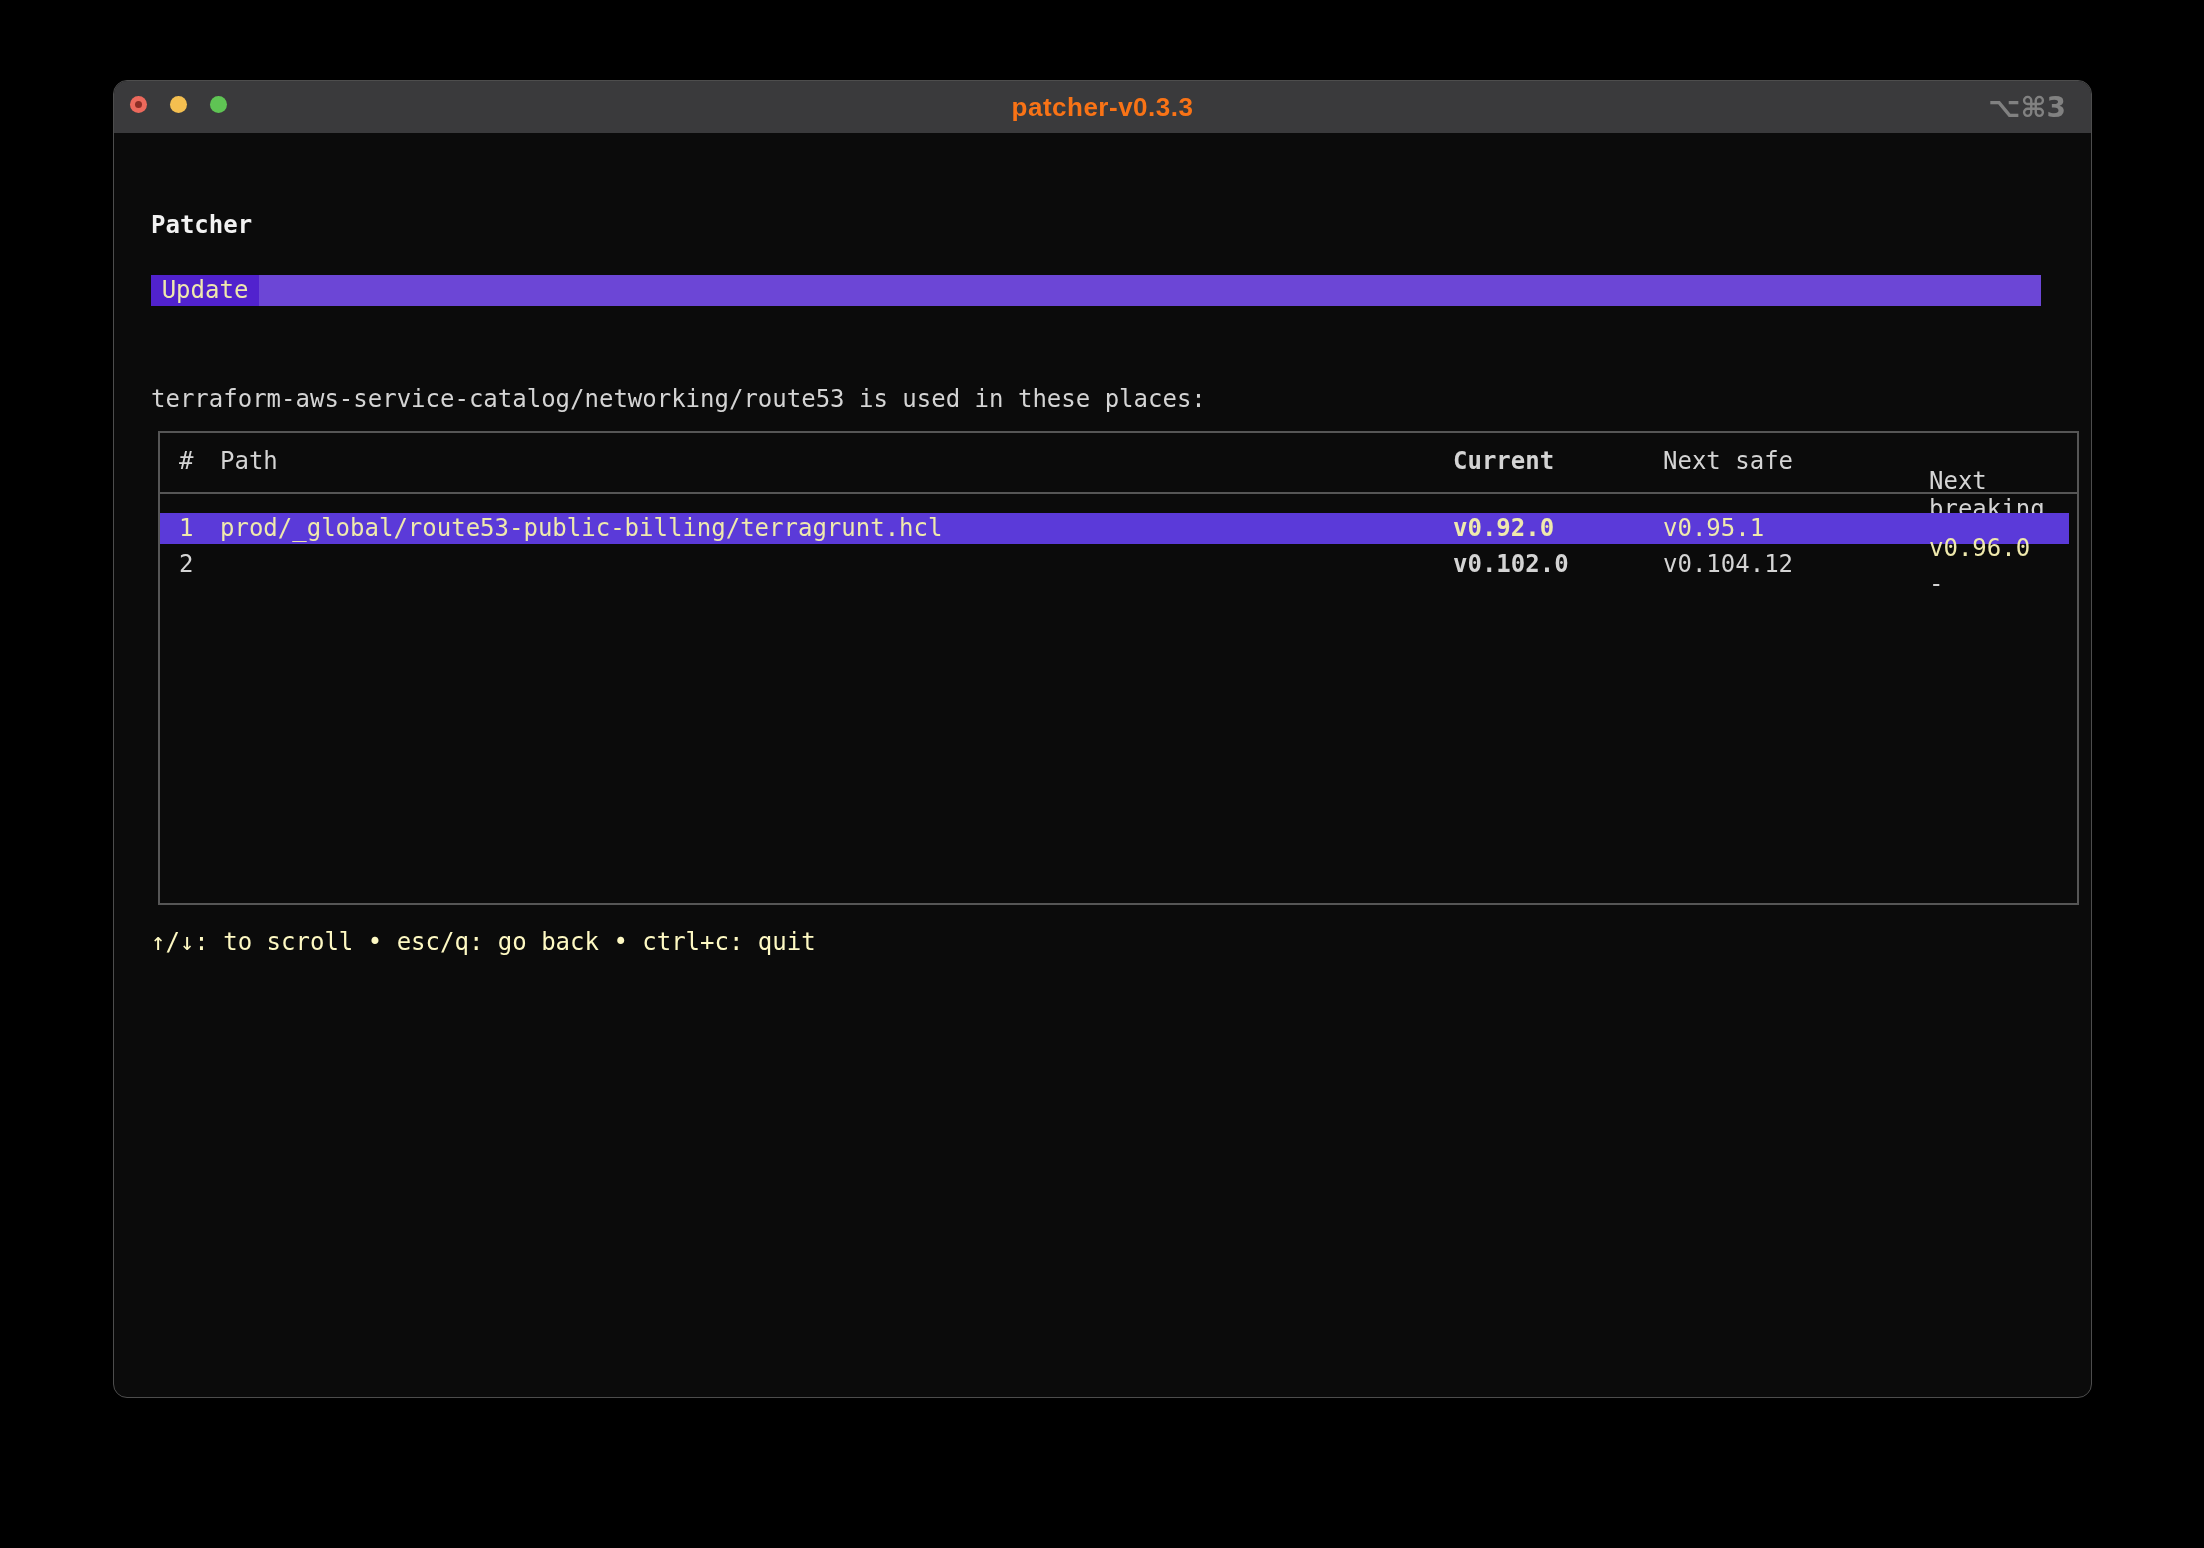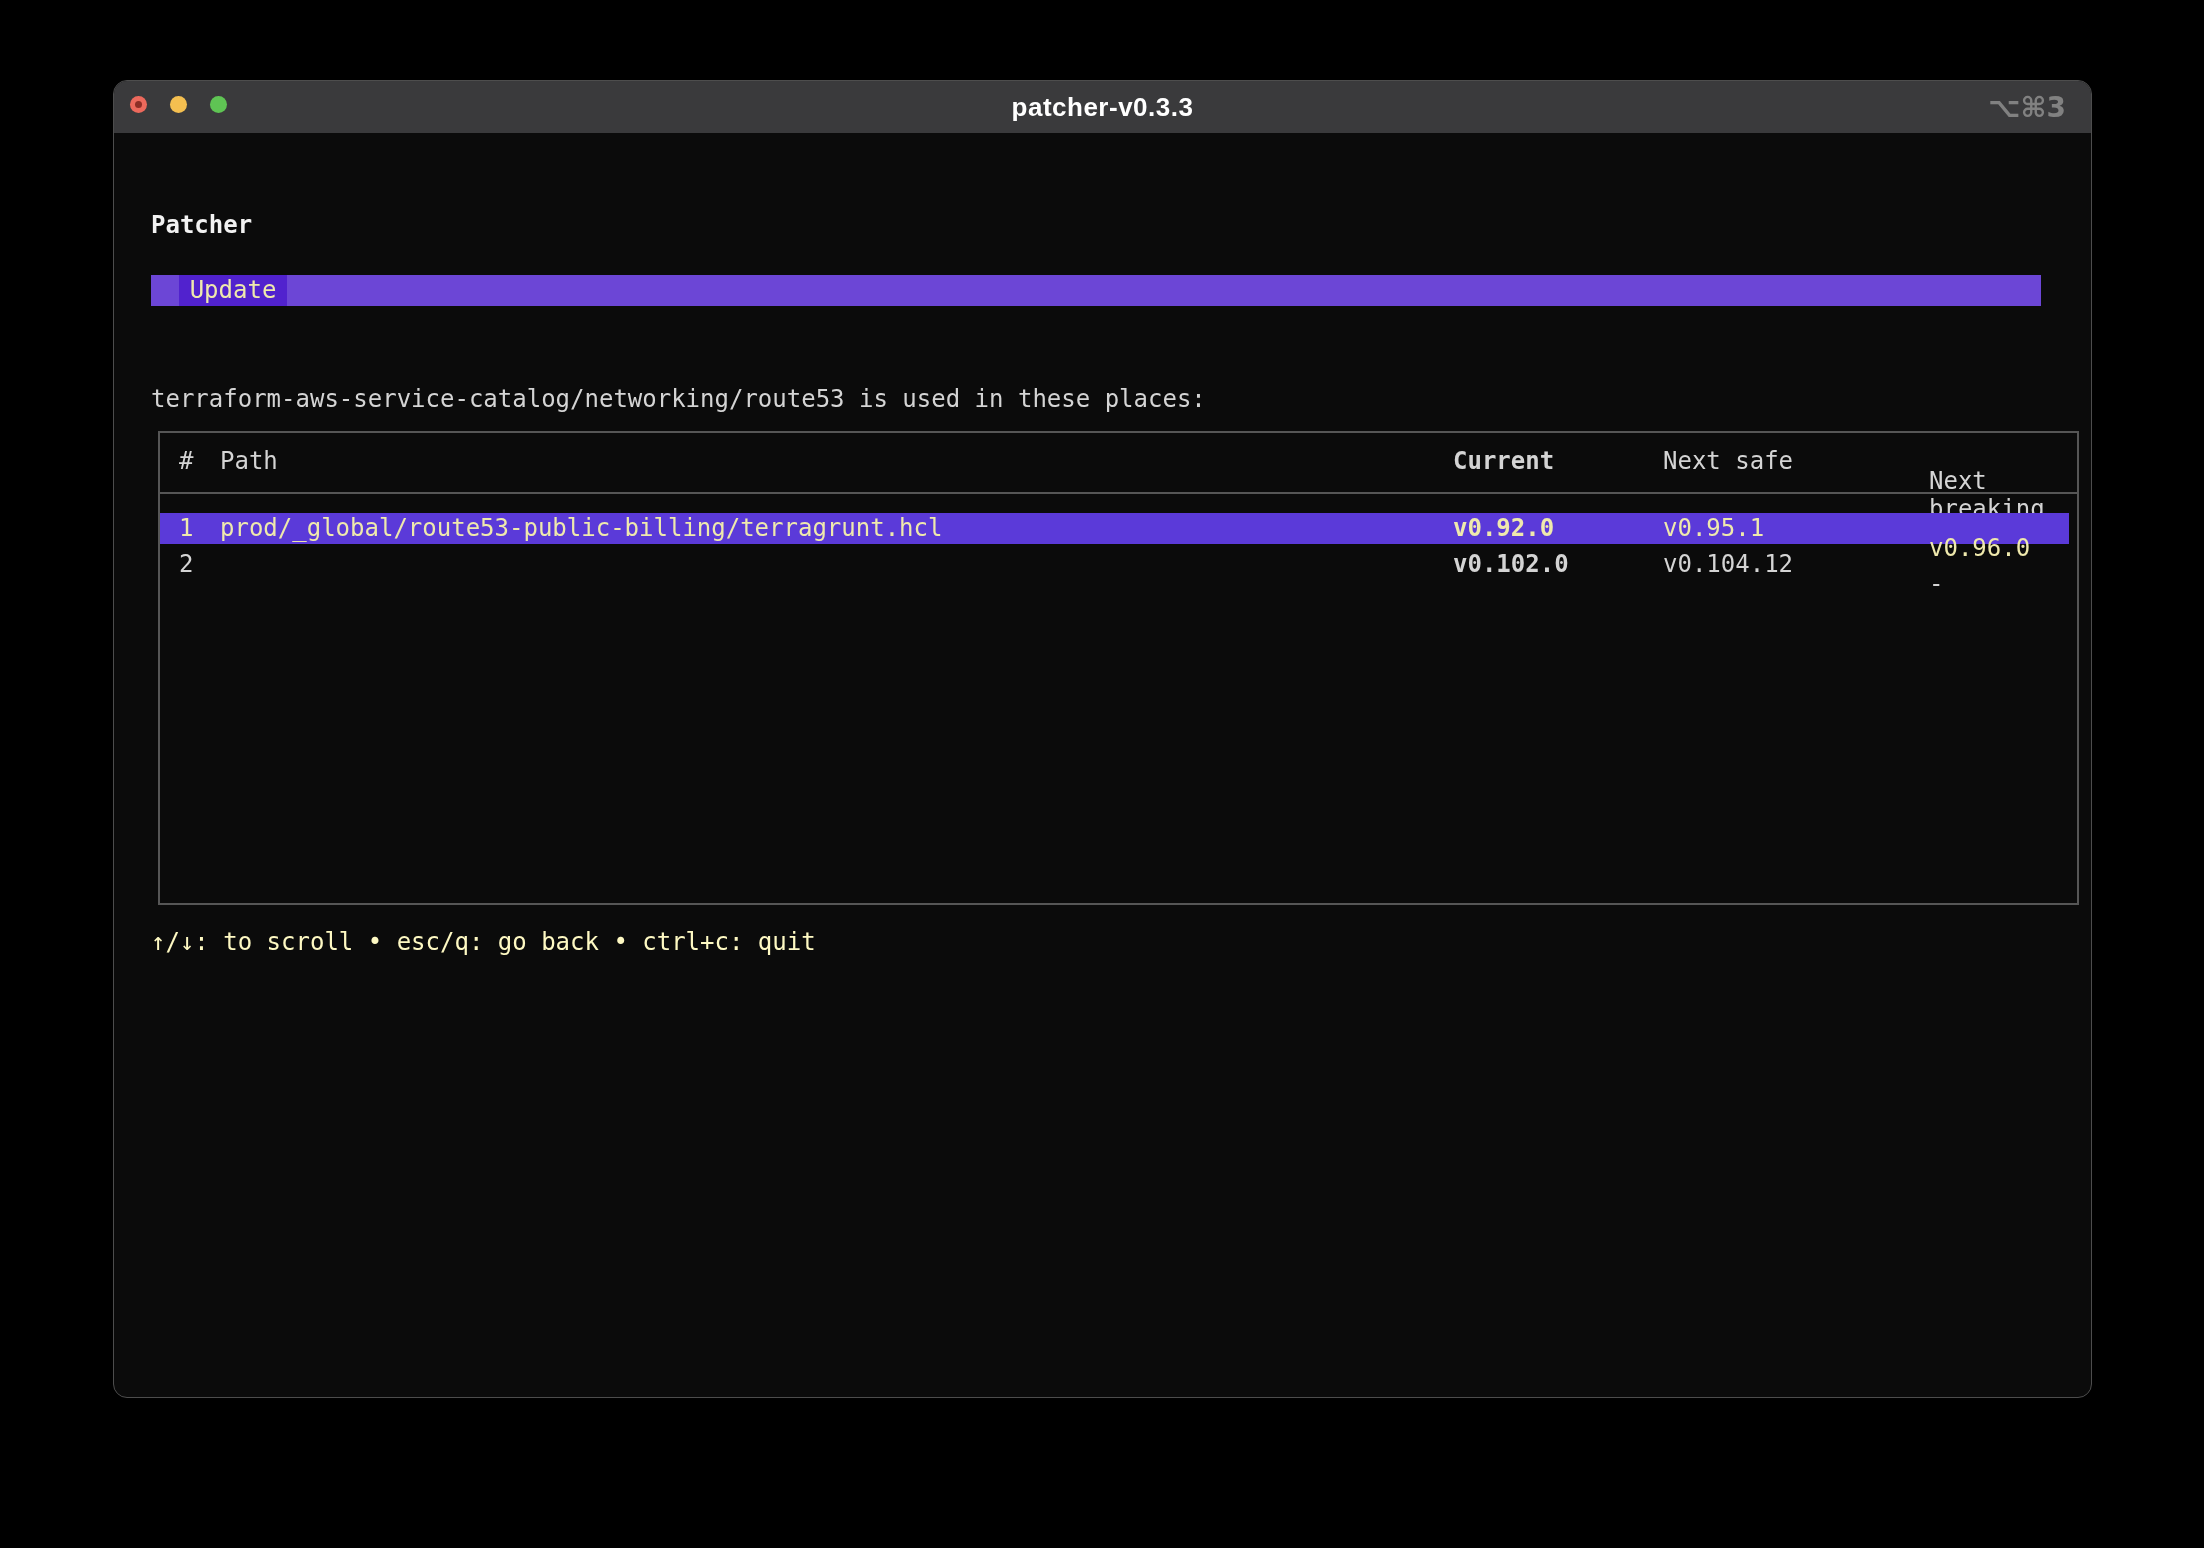--- a/index.html
+++ b/index.html
@@ -21,36 +21,36 @@
   .light { width:17px; height:17px; border-radius:50%; position:relative; }
   .light.red { background:#ec695c; }
   .light.red::after {
     content:""; position:absolute; left:5px; top:5px; width:7px; height:7px;
     border-radius:50%; background:#8c2e26;
   }
   .light.yellow { background:#f4bf50; }
   .light.green { background:#5fc454; }
   .win-title {
     font-family:"Liberation Sans", sans-serif; font-weight:bold;
-    font-size:26px; color:#ffffff; letter-spacing:0.5px;
+    font-size:26px; color:#f97316; letter-spacing:0.5px;
   }
   .win-shortcut {
     position:absolute; right:25px; top:50%; transform:translateY(-50%);
     font-family:"DejaVu Sans", "Liberation Sans", sans-serif;
     font-size:28px; color:#818181; font-weight:bold;
   }
 
   
   .heading {
     position:absolute; left:37px; top:128px;
     font-size:24px; font-weight:bold; color:#f2f2f2; line-height:32px;
   }
   .tabbar {
     position:absolute; left:37px; top:194px; width:1890px; height:31px;
-    background:#6c46d6; display:flex;padding-left:28px;
+    background:#6c46d6; display:flex;
   }
   .tab-active {
     height:31px; width:108px; background:#5122ce; color:#efe9ad;
     font-size:24px; line-height:31px; text-align:center;
   }
   .usage-line {
     position:absolute; left:37px; top:268px;
     font-size:24px; color:#d4d4d4; line-height:30px;margin-top:35px;
   }
 

